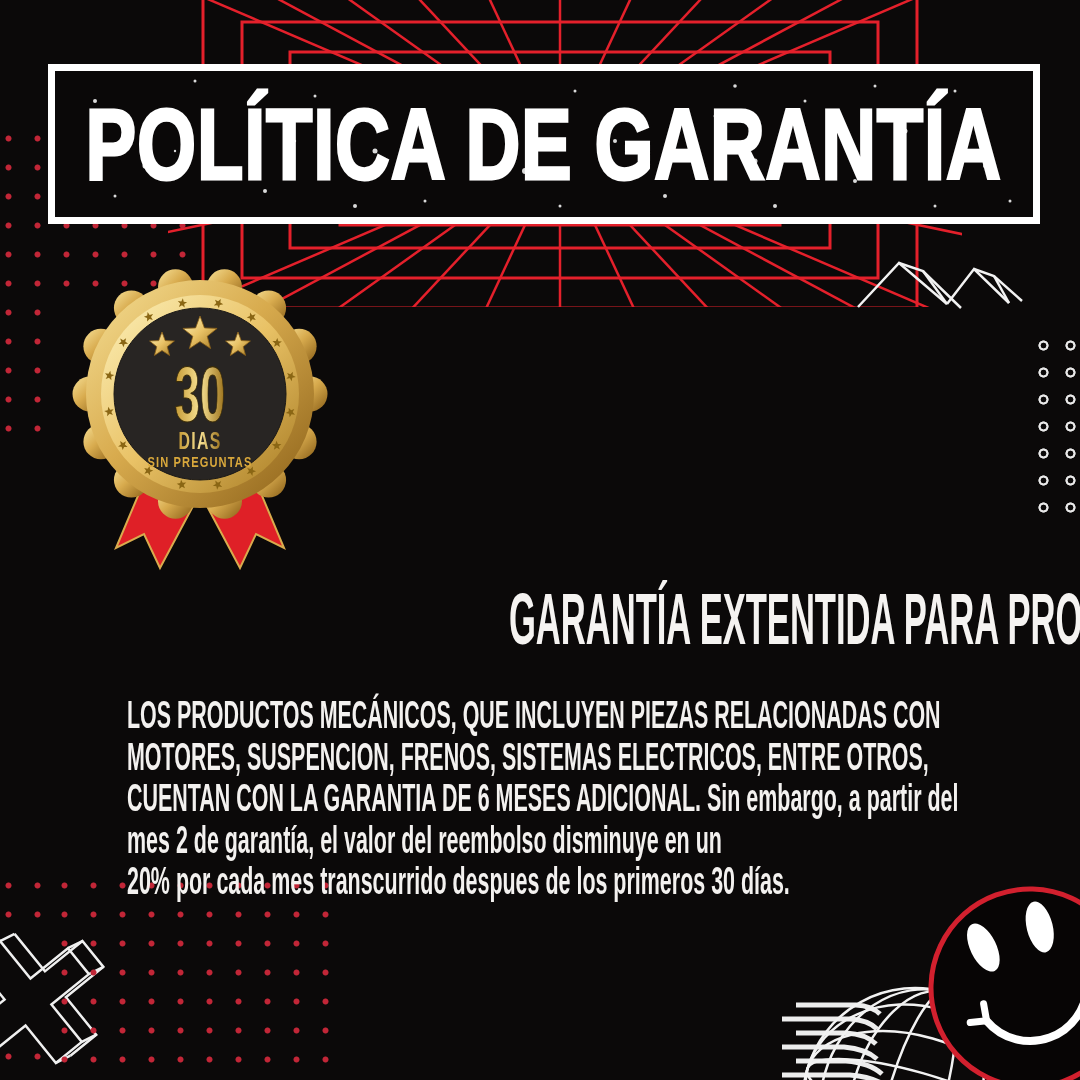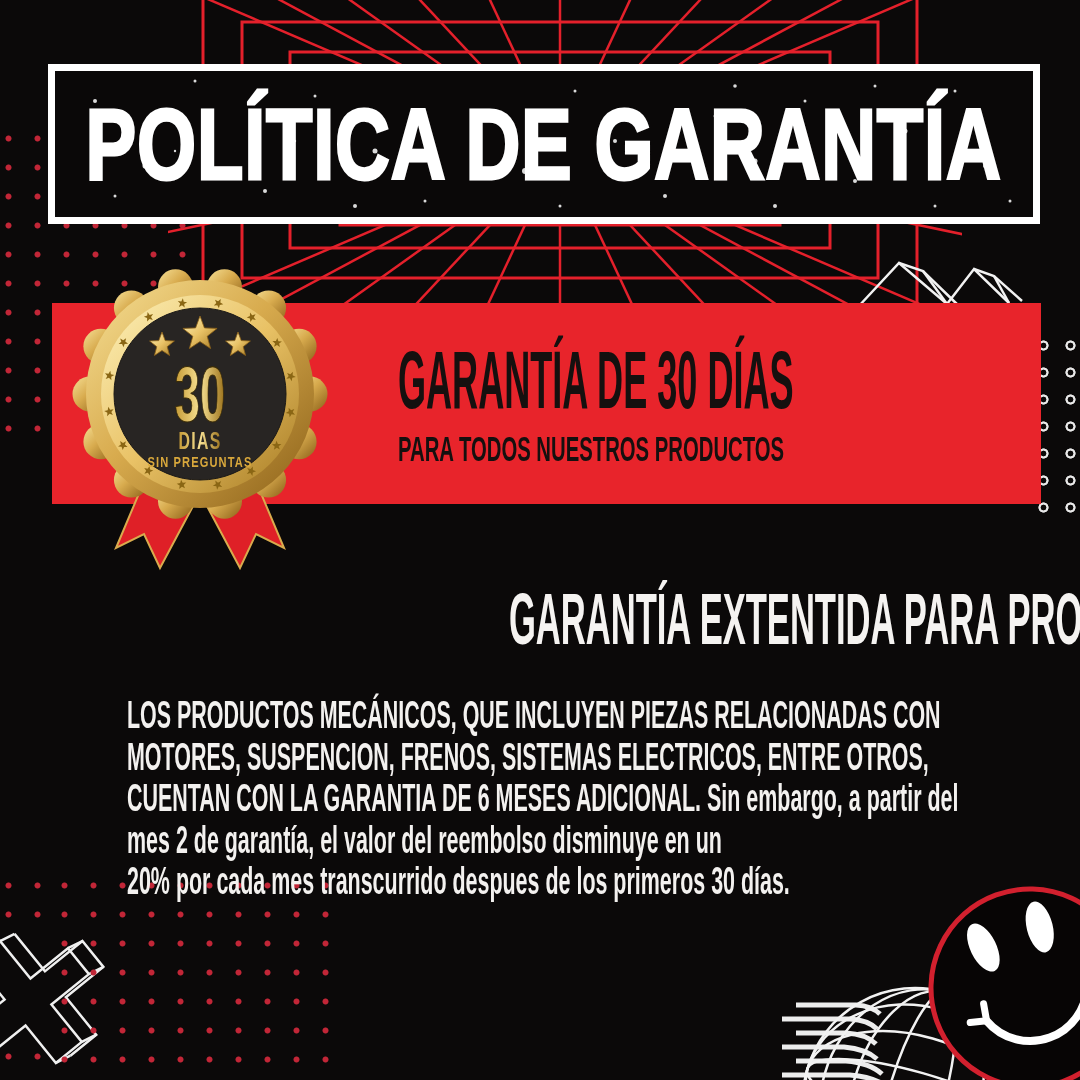--- a/index.html
+++ b/index.html
@@ -179,24 +179,20 @@
         <circle cx="720" cy="135" r="2" fill="#ffffff" opacity="0.85"></circle>
         <circle cx="880" cy="135" r="1.5" fill="#ffffff" opacity="0.85"></circle>
         <circle cx="240" cy="70" r="1.2" fill="#ffffff" opacity="0.85"></circle>
         <circle cx="680" cy="15" r="1.8" fill="#ffffff" opacity="0.85"></circle>
         <circle cx="820" cy="15" r="1.5" fill="#ffffff" opacity="0.85"></circle>
         <circle cx="120" cy="80" r="1.2" fill="#ffffff" opacity="0.85"></circle>
       </svg>
     <h1>POLÍTICA DE GARANTÍA</h1>
   </div>
 
-  <div class="banner">
-    <h2 class="banner-heading">GARANTÍA DE 30 DÍAS</h2>
-    <h3 class="banner-sub">PARA TODOS NUESTROS PRODUCTOS</h3>
-  </div>
 
   <svg class="abs" style="left:58px;top:258px" width="300" height="340" viewBox="0 0 300 340">
     <defs>
       <linearGradient id="gRim" x1="0" y1="0" x2="1" y2="1">
         <stop offset="0" stop-color="#f6e096"></stop>
         <stop offset="0.45" stop-color="#d8ab4e"></stop>
         <stop offset="1" stop-color="#8a5f17"></stop>
       </linearGradient>
       <linearGradient id="gBand" x1="0" y1="0" x2="1" y2="1">
         <stop offset="0" stop-color="#fdf2bb"></stop>

